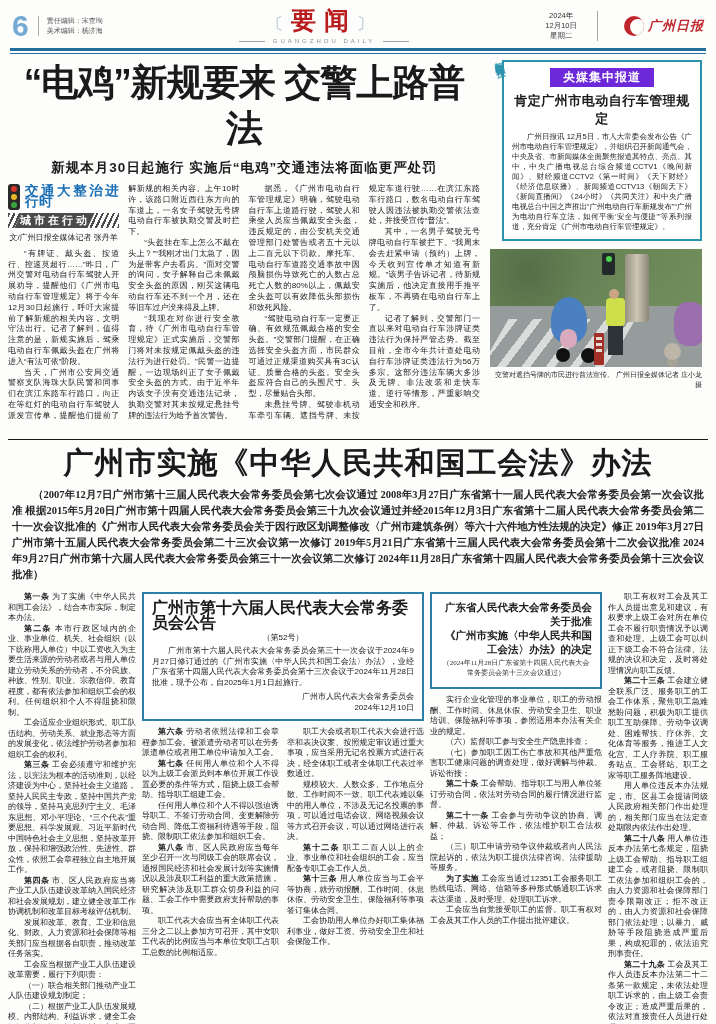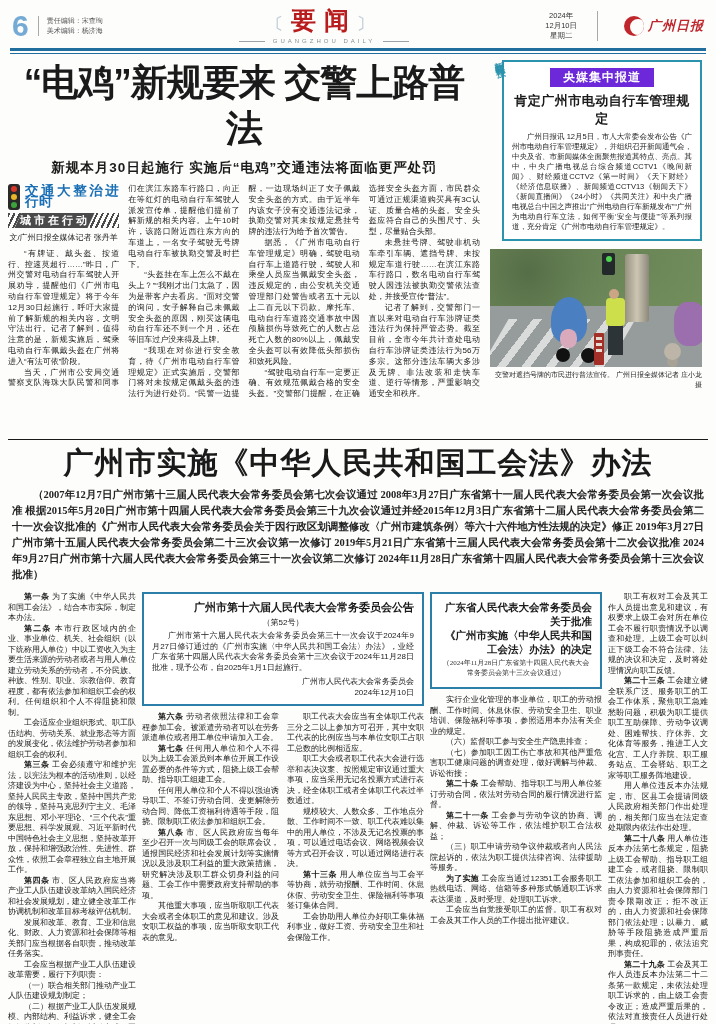--- a/index.html
+++ b/index.html
@@ -102,21 +102,21 @@
   .bottom { display:flex; gap:6px; padding:5px 8px 0; height:522px; overflow:hidden; }
   .bcol { font-size:8px; line-height:10.5px; text-align:justify; overflow:hidden; }
   .c1 { width:128px; height:515px; }
   .cmid { width:282px; }
   .cmid-text { column-count:2; column-gap:8px; height:388px; overflow:hidden; margin-top:6px; }
   .cmidr { width:172px; }
   .cmidr-text { height:368px; overflow:hidden; margin-top:6px; }
   .c5 { width:100px; height:515px; }
 
   .noticebox { border:2px solid #2b7fa8; padding:6px 8px; background:#fff; }
-  .boxA-title { font-size:11px; font-weight:900; text-align:right; line-height:15px; }
+  .boxA-title { font-size:16px; font-weight:900; text-align:left; line-height:15px; }
   .boxA-no { font-size:8px; text-align:center; margin:2px 0 3px; }
   .box-body { font-size:8px; line-height:10.5px; text-indent:2em; text-align:justify; }
   .boxA-sign { font-size:8px; text-align:right; margin-top:3px; line-height:11px; }
   .boxB-title { font-size:10.5px; font-weight:900; text-align:right; line-height:14px; }
   .boxB-sub { font-size:7px; text-align:center; margin:2px 0 3px; font-family:"Liberation Serif", serif; color:#333; }
 </style>
 </head>
 <body>
 
 <div class="header">
@@ -164,20 +164,21 @@
         </div>
       </div>
       <p class="byline">文/广州日报全媒体记者 张丹羊</p>
     <p>“有牌证、戴头盔、按道行、控速莫超行……”昨日，广州交警对电动自行车驾驶人开展劝导，提醒他们《广州市电动自行车管理规定》将于今年12月30日起施行，呼吁大家提前了解新规的相关内容，文明守法出行。记者了解到，值得注意的是，新规实施后，驾乘电动自行车佩戴头盔在广州将进入“有法可依”阶段。</p>
         <p>当天，广州市公安局交通警察支队海珠大队民警和同事们在滨江东路车行路口，向正在等红灯的电动自行车驾驶人派发宣传单，提醒他们提前了解新规的相关内容。上午10时许，该路口附近西往东方向的车道上，一名女子驾驶无号牌电动自行车被执勤交警及时拦下。</p>
         <p>“头盔挂在车上怎么不戴在头上？”“我刚才出门太急了，因为是带客户去看房。”面对交警的询问，女子解释自己未佩戴安全头盔的原因，刚买这辆电动自行车还不到一个月，还在等旧车过户没来得及上牌。</p>
         <p>“我现在对你进行安全教育，待《广州市电动自行车管理规定》正式实施后，交警部门将对未按规定佩戴头盔的违法行为进行处罚。”民警一边提醒，一边现场纠正了女子佩戴安全头盔的方式。由于近半年内该女子没有交通违法记录，执勤交警对其未按规定悬挂号牌的违法行为给予首次警告。</p>
         <p>据悉，《广州市电动自行车管理规定》明确，驾驶电动自行车上道路行驶，驾驶人和乘坐人员应当佩戴安全头盔，违反规定的，由公安机关交通管理部门处警告或者五十元以上二百元以下罚款。摩托车、电动自行车道路交通事故中因颅脑损伤导致死亡的人数占总死亡人数的80%以上，佩戴安全头盔可以有效降低头部损伤和致死风险。</p>
         <p>“驾驶电动自行车一定要正确、有效规范佩戴合格的安全头盔。”交警部门提醒，在正确选择安全头盔方面，市民群众可通过正规渠道购买具有3C认证、质量合格的头盔。安全头盔应符合自己的头围尺寸、头型，尽量贴合头部。</p>
         <p>未悬挂号牌、驾驶非机动车牵引车辆、遮挡号牌、未按规定车道行驶……在滨江东路车行路口，数名电动自行车驾驶人因违法被执勤交警依法查处，并接受宣传“普法”。</p>
+        <p>其中，一名男子驾驶无号牌电动自行车被拦下。“我周末会去赶紧申请（预约）上牌，今天收到宣传单才知道有新规。”该男子告诉记者，待新规实施后，他决定直接用手推平板车，不再骑在电动自行车上了。</p>
         <p>记者了解到，交警部门一直以来对电动自行车涉牌证类违法行为保持严管态势。截至目前，全市今年共计查处电动自行车涉牌证类违法行为56万多宗。这部分违法车辆大多涉及无牌、非法改装和走快车道、逆行等情形，严重影响交通安全和秩序。</p>
       </div>
   </div>
 
   <div class="lead-right">
     <div class="linkbox">
       <span class="linktag">新闻链接</span>
       <div class="badge">央媒集中报道</div>
       <div class="linktitle">肯定广州市电动自行车管理规定</div>
       <div class="linkbody">广州日报讯 12月5日，市人大常委会发布公告《广州市电动自行车管理规定》，并组织召开新闻通气会，中央及省、市新闻媒体全面聚焦报道其特点、亮点。其中，中央广播电视总台综合频道CCTV1《晚间新闻》、财经频道CCTV2《第一时间》《天下财经》《经济信息联播》、新闻频道CCTV13《朝闻天下》《新闻直播间》《24小时》《共同关注》和中央广播电视总台中国之声推出“广州电动自行车新规发布”“广州为电动自行车立法，如何平衡‘安全与便捷’”等系列报道，充分肯定《广州市电动自行车管理规定》。</div>
@@ -232,24 +233,24 @@
       <div class="boxA-sign">
         <div>广州市人民代表大会常务委员会</div>
         <div>2024年12月10日</div>
       </div>
     </div>
     <div class="bcol cmid-text">
         <p><b>第六条</b> 劳动者依照法律和工会章程参加工会。被派遣劳动者可以在劳务派遣单位或者用工单位申请加入工会。</p>
         <p><b>第七条</b> 任何用人单位和个人不得以为上级工会派员到本单位开展工作设置必要的条件等方式，阻挠上级工会帮助、指导职工组建工会。</p>
         <p>任何用人单位和个人不得以强迫诱导职工、不签订劳动合同、变更解除劳动合同、降低工资福利待遇等手段，阻挠、限制职工依法参加和组织工会。</p>
         <p><b>第八条</b> 市、区人民政府应当每年至少召开一次与同级工会的联席会议，通报国民经济和社会发展计划等实施情况以及涉及职工利益的重大政策措施，研究解决涉及职工群众切身利益的问题、工会工作中需要政府支持帮助的事项。</p>
-        <p>其他重大事项，应当听取职工代表大会或者全体职工的意见和建议。涉及女职工权益的事项，应当听取女职工代表的意见。</p>
         <p>职工代表大会应当有全体职工代表三分之二以上参加方可召开，其中女职工代表的比例应当与本单位女职工占职工总数的比例相适应。</p>
         <p>职工大会或者职工代表大会进行选举和表决议案、按照规定审议通过重大事项，应当采用无记名投票方式进行表决，经全体职工或者全体职工代表过半数通过。</p>
         <p>规模较大、人数众多、工作地点分散、工作时间不一致、职工代表难以集中的用人单位，不涉及无记名投票的事项，可以通过电话会议、网络视频会议等方式召开会议，可以通过网络进行表决。</p>
+        <p><b>第十二条</b> 职工二百人以上的企业、事业单位和社会组织的工会，应当配备专职工会工作人员。</p>
         <p><b>第十三条</b> 用人单位应当与工会平等协商，就劳动报酬、工作时间、休息休假、劳动安全卫生、保险福利等事项签订集体合同。</p>
         <p>工会协助用人单位办好职工集体福利事业，做好工资、劳动安全卫生和社会保险工作。</p>
       </div>
   </div>
 
   <div class="cmidr">
     <div class="noticebox">
       <div class="boxB-title">广东省人民代表大会常务委员会关于批准</div>
       <div class="boxB-title">《广州市实施〈中华人民共和国工会法〉办法》的决定</div>
       <div class="boxB-sub">（2024年11月28日广东省第十四届人民代表大会常务委员会第十三次会议通过）</div>

